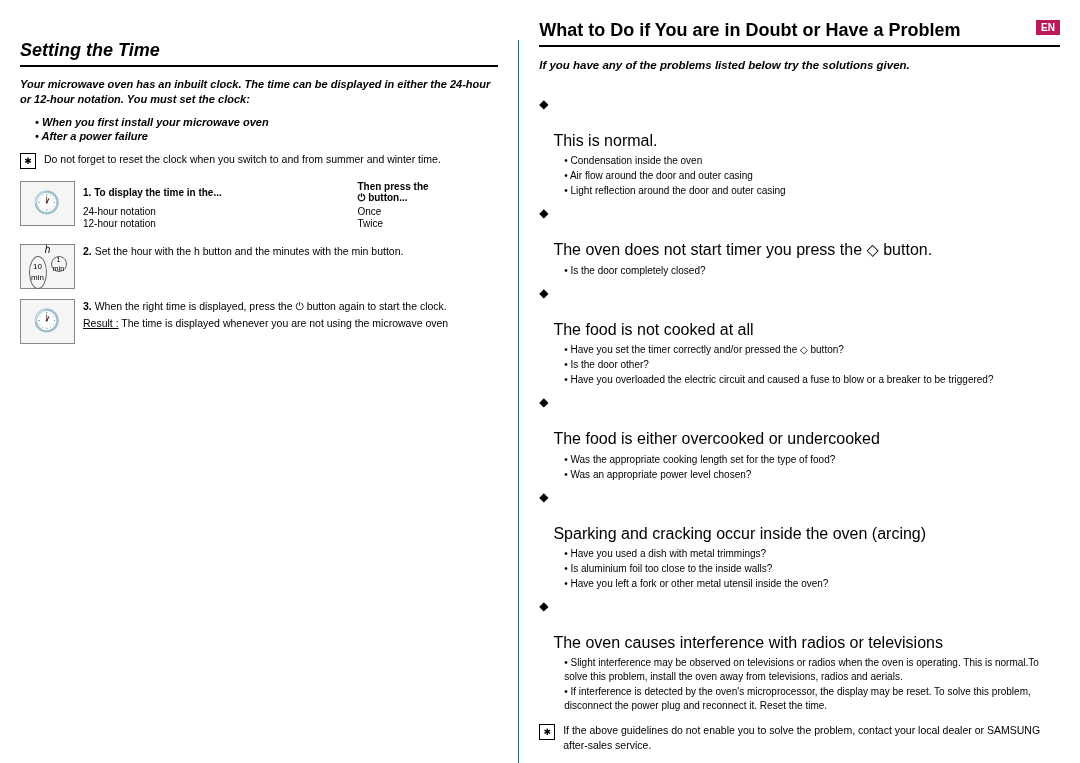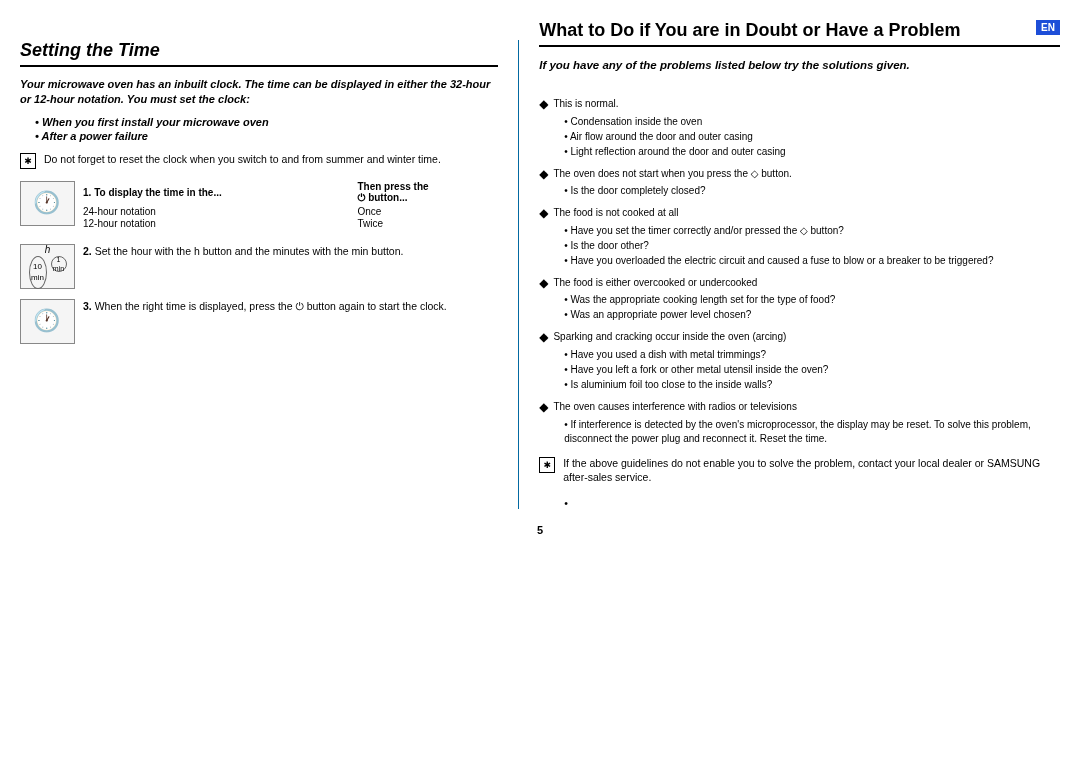--- a/index.html
+++ b/index.html
@@ -158,61 +158,62 @@
       font-size: 10.5px;
       margin-bottom: 2px;
     }
     .diamond {
       color: #000;
       font-size: 12px;
       flex-shrink: 0;
       line-height: 1.3;
     }
     .problem-title {
-      font-size: 10px;
-      line-height: 1.4;
+      font-size: 16px;
+      line-height: 1.4;
+      margin-top: 33px;
     }
     .sub-bullets {
       list-style: none;
       margin-left: 25px;
     }
     .sub-bullets li {
       font-size: 10px;
       line-height: 1.4;
       margin-bottom: 1px;
     }
     .sub-bullets li::before {
       content: "• ";
     }
     .en-badge {
       position: absolute;
       top: 0;
       right: 0;
-      background: #1d4ed8;
+      background: #be185d;
       color: #fff;
       font-size: 10px;
       font-weight: bold;
       padding: 2px 5px;
     }
     .page-number {
       text-align: center;
       margin-top: 15px;
       font-size: 11px;
       font-weight: bold;
     }
   </style>
 </head>
 <body>
 
 <div class="page-container">
 
   <div class="left-column">
     <div class="section-title">Setting the Time</div>
 
-    <p class="intro-text">Your microwave oven has an inbuilt clock. The time can be displayed in either the 32-hour or 12-hour notation. You must set the clock:</p>
+    <p class="intro-text">Your microwave oven has an inbuilt clock. The time can be displayed in either the 24-hour or 12-hour notation. You must set the clock:</p>
 
     <ul class="bullet-list">
       <li>When you first install your microwave oven</li>
       <li>After a power failure</li>
     </ul>
 
     <div class="note-box">
       <div class="note-icon">✱</div>
       <div class="note-text">Do not forget to reset the clock when you switch to and from summer and winter time.</div>
     </div>
@@ -270,20 +271,23 @@
       </div>
 
       <div class="step-row">
         <div class="clock-box">
           <span class="clock-icon">🕐</span>
         </div>
         <div class="step-content">
           <p class="step-number">
             <strong>3.</strong> When the right time is displayed, press the ⏻ button again to start the clock.
           </p>
+          <p class="step-number" style="margin-top:3px">
+            <span style="text-decoration:underline">Result :</span>   The time is displayed whenever you are not using the microwave oven
+          </p>
         </div>
       </div>
 
     </div>
   </div>
 
   <div class="right-column">
     <div class="en-badge">EN</div>
 
     <div class="right-title">What to Do if You are in Doubt or Have a Problem</div>
@@ -298,21 +302,21 @@
       <ul class="sub-bullets">
         <li>Condensation inside the oven</li>
         <li>Air flow around the door and outer casing</li>
         <li>Light reflection around the door and outer casing</li>
       </ul>
     </div>
 
     <div class="problem-item">
       <div class="problem-header">
         <span class="diamond">◆</span>
-        <span class="problem-title">The oven does not start when you press the ◇ button.</span>
+        <span class="problem-title">The oven does not start timer you press the ◇ button.</span>
       </div>
       <ul class="sub-bullets">
         <li>Is the door completely closed?</li>
       </ul>
     </div>
 
     <div class="problem-item">
       <div class="problem-header">
         <span class="diamond">◆</span>
         <span class="problem-title">The food is not cooked at all</span>
@@ -335,31 +339,32 @@
       </ul>
     </div>
 
     <div class="problem-item">
       <div class="problem-header">
         <span class="diamond">◆</span>
         <span class="problem-title">Sparking and cracking occur inside the oven (arcing)</span>
       </div>
       <ul class="sub-bullets">
         <li>Have you used a dish with metal trimmings?</li>
+        <li>Is aluminium foil too close to the inside walls?</li>
         <li>Have you left a fork or other metal utensil inside the oven?</li>
-        <li>Is aluminium foil too close to the inside walls?</li>
       </ul>
     </div>
 
     <div class="problem-item">
       <div class="problem-header">
         <span class="diamond">◆</span>
         <span class="problem-title">The oven causes interference with radios or televisions</span>
       </div>
       <ul class="sub-bullets">
+        <li>Slight interference may be observed on televisions or radios when the oven is operating. This is normal.To solve this problem, install the oven away from televisions, radios and aerials.</li>
         <li>If interference is detected by the oven's microprocessor, the display may be reset. To solve this problem, disconnect the power plug and reconnect it. Reset the time.</li>
       </ul>
     </div>
 
     <div class="note-box" style="margin-top:10px">
       <div class="note-icon">✱</div>
       <div class="note-text">If the above guidelines do not enable you to solve the problem, contact your local dealer or SAMSUNG after-sales service.</div>
     </div>
 
     <div style="margin-top:5px;margin-left:25px;font-size:10.5px">•</div>

